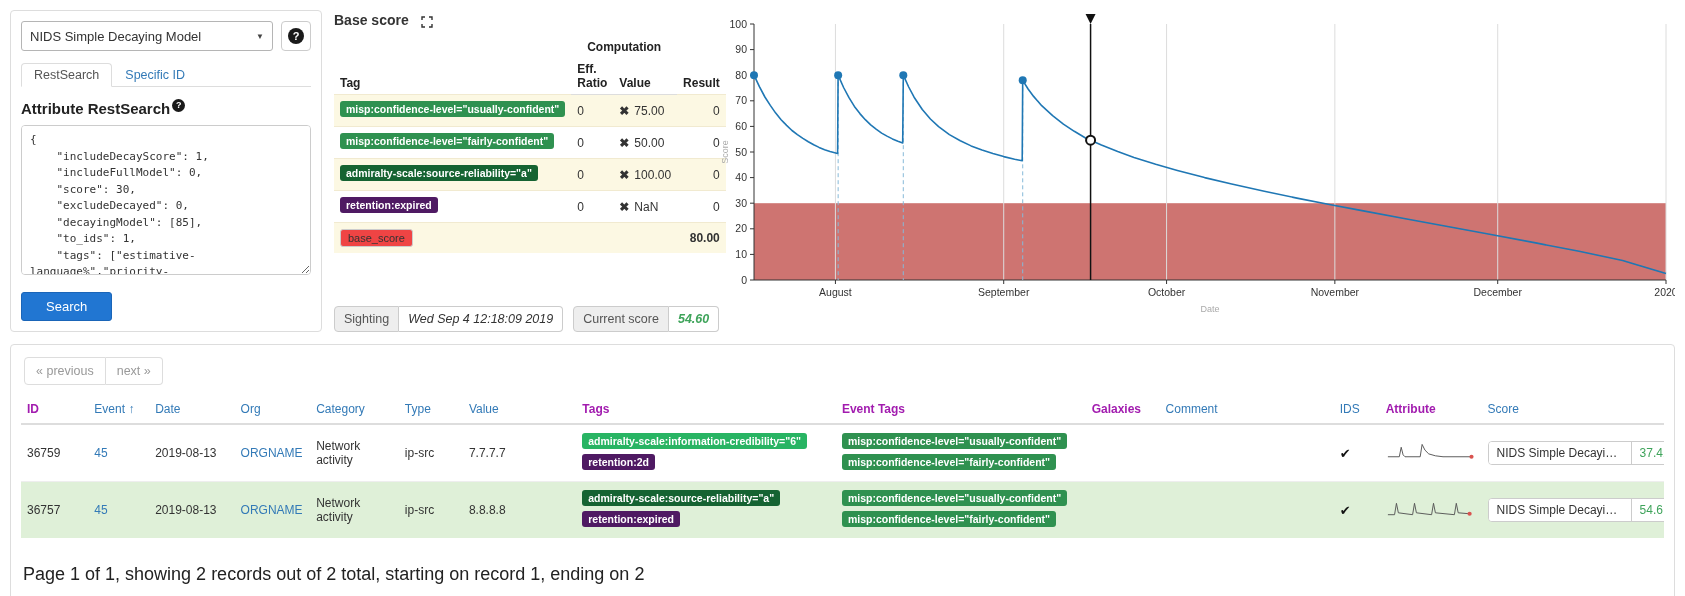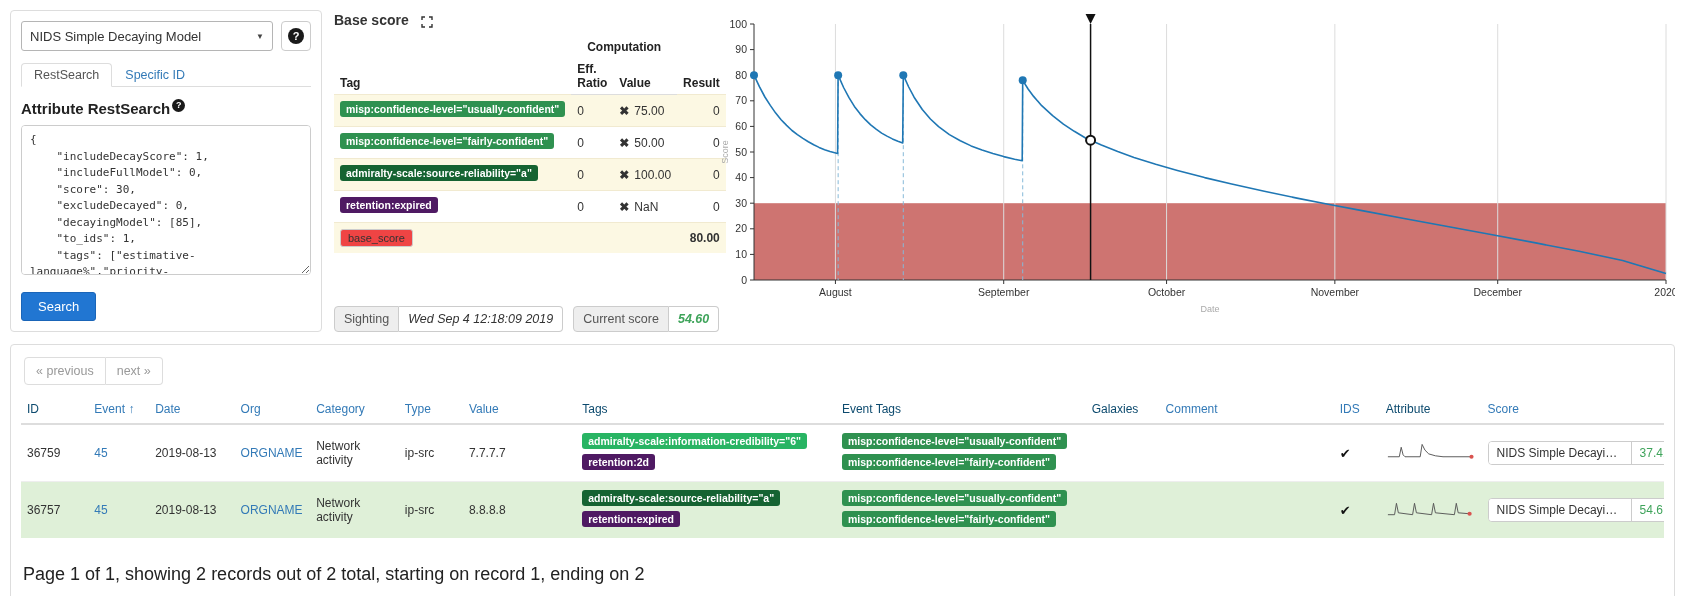--- a/index.html
+++ b/index.html
@@ -14,21 +14,21 @@
   .select-box { flex:1; display:flex; justify-content:space-between; align-items:center; border:1px solid #b5b5b5; border-radius:3px; height:30px; padding:0 8px; background:#fff; cursor:pointer; }
   .select-box .caret { font-size:8px; color:#444; }
   .help-btn { width:30px; height:30px; border:1px solid #ccc; border-radius:4px; background:#fff; display:flex; align-items:center; justify-content:center; cursor:pointer; }
   .q-circle { display:inline-block; width:16px; height:16px; border-radius:50%; background:#1a1a1a; color:#fff; font-size:11px; font-weight:bold; line-height:16px; text-align:center; }
   .q-circle.small { width:13px; height:13px; font-size:9px; line-height:13px; vertical-align:super; margin-left:2px; }
   .tabs { display:flex; border-bottom:1px solid #ddd; margin-top:12px; }
   .tab { padding:4px 12px; font-size:12.5px; color:#337ab7; cursor:pointer; border:1px solid transparent; border-radius:4px 4px 0 0; margin-bottom:-1px; }
   .tab.active { color:#555; background:#fff; border-color:#ddd #ddd #fff #ddd; }
   .rs-heading { font-size:15px; font-weight:bold; margin:12px 0 8px; color:#222; }
   .rs-input { width:100%; height:150px; border:1px solid #ccc; border-radius:4px; padding:6px 8px; font-family:"DejaVu Sans Mono",monospace; font-size:11px; line-height:1.5; color:#333; resize:vertical; overflow-y:scroll; }
-  .btn-primary { margin-top:14px; background:#2176d2; color:#fff; border:1px solid #1a65b8; border-radius:3px; padding:6px 16px; font-size:13px; cursor:pointer; }
+  .btn-primary { margin-top:14px; background:#2176d2; color:#fff; border:1px solid #1a65b8; border-radius:3px; padding:6px 24px; font-size:13px; cursor:pointer; }
 
   
   .middle-panel { width:372px; flex:none; display:flex; flex-direction:column; min-height:306px; padding-top:2px; }
   .bs-header { display:flex; align-items:flex-end; gap:12px; margin-bottom:8px; }
   .bs-title { font-weight:bold; font-size:14px; white-space:nowrap; }
   .expand-icon { cursor:pointer; display:inline-flex; margin-right:2px; }
   .bs-warning { flex:1; background:#fcf8e3; border-radius:4px; padding:6px 8px; font-size:11px; color:#9d9d9d; }
   .bs-warning b { color:#e8a33d; }
   .bs-table { width:100%; border-collapse:collapse; font-size:12px; }
   .bs-table thead th { font-weight:bold; color:#222; padding:4px 6px; text-align:left; vertical-align:bottom; }
@@ -55,21 +55,21 @@
   
   .bottom-panel { margin:2px 10px 0; border:1px solid #ddd; border-radius:4px; padding:8px 10px 10px; background:#fff; }
   .pager { display:inline-flex; margin:4px 3px 10px; }
   .pg-btn { border:1px solid #ddd; background:#fff; color:#999; font-size:12.5px; padding:6px 11px; cursor:default; }
   .pg-btn + .pg-btn { border-left:none; }
   .pager .pg-btn:first-child { border-radius:4px 0 0 4px; }
   .pager .pg-btn:last-child { border-radius:0 4px 4px 0; }
   .results-table { width:100%; table-layout:fixed; border-collapse:collapse; font-size:12px; }
   .results-table th { text-align:left; padding:7px 6px; border-bottom:2px solid #ddd; font-size:12px; white-space:nowrap; overflow:hidden; }
   .results-table th.th-link { color:#337ab7; font-weight:normal; cursor:pointer; }
-  .results-table th.th-plain { color:#0c4a6e; font-weight:normal; }
+  .results-table th.th-plain { color:#a21caf; font-weight:bold; }
   .results-table td { padding:6px 6px; border-top:1px solid #eee; vertical-align:middle; overflow:hidden; }
   tr.success td { background:#dff0d8; }
   .lnk { color:#337ab7; text-decoration:none; cursor:pointer; }
   .tag-badge { display:inline-block; color:#fff; font-weight:bold; font-size:10.5px; padding:2px 6px; border-radius:3px; white-space:nowrap; max-width:100%; overflow:hidden; text-overflow:ellipsis; }
   .badge-line { margin:2px 0; }
   .ids-check { font-size:13px; color:#111; }
   .score-box { display:inline-flex; align-items:stretch; border:1px solid #ccc; border-radius:4px; background:#fff; overflow:hidden; }
   .score-box .model { padding:4px 8px; font-size:12px; color:#333; max-width:142px; white-space:nowrap; overflow:hidden; text-overflow:ellipsis; background:#fff; }
   .score-box .num { padding:4px 8px; font-size:12px; border-left:1px solid #ccc; color:#3fa45b; background:#fff; display:flex; align-items:center; }
   .rt-footer { font-size:18px; padding:26px 2px 8px; color:#222; }

